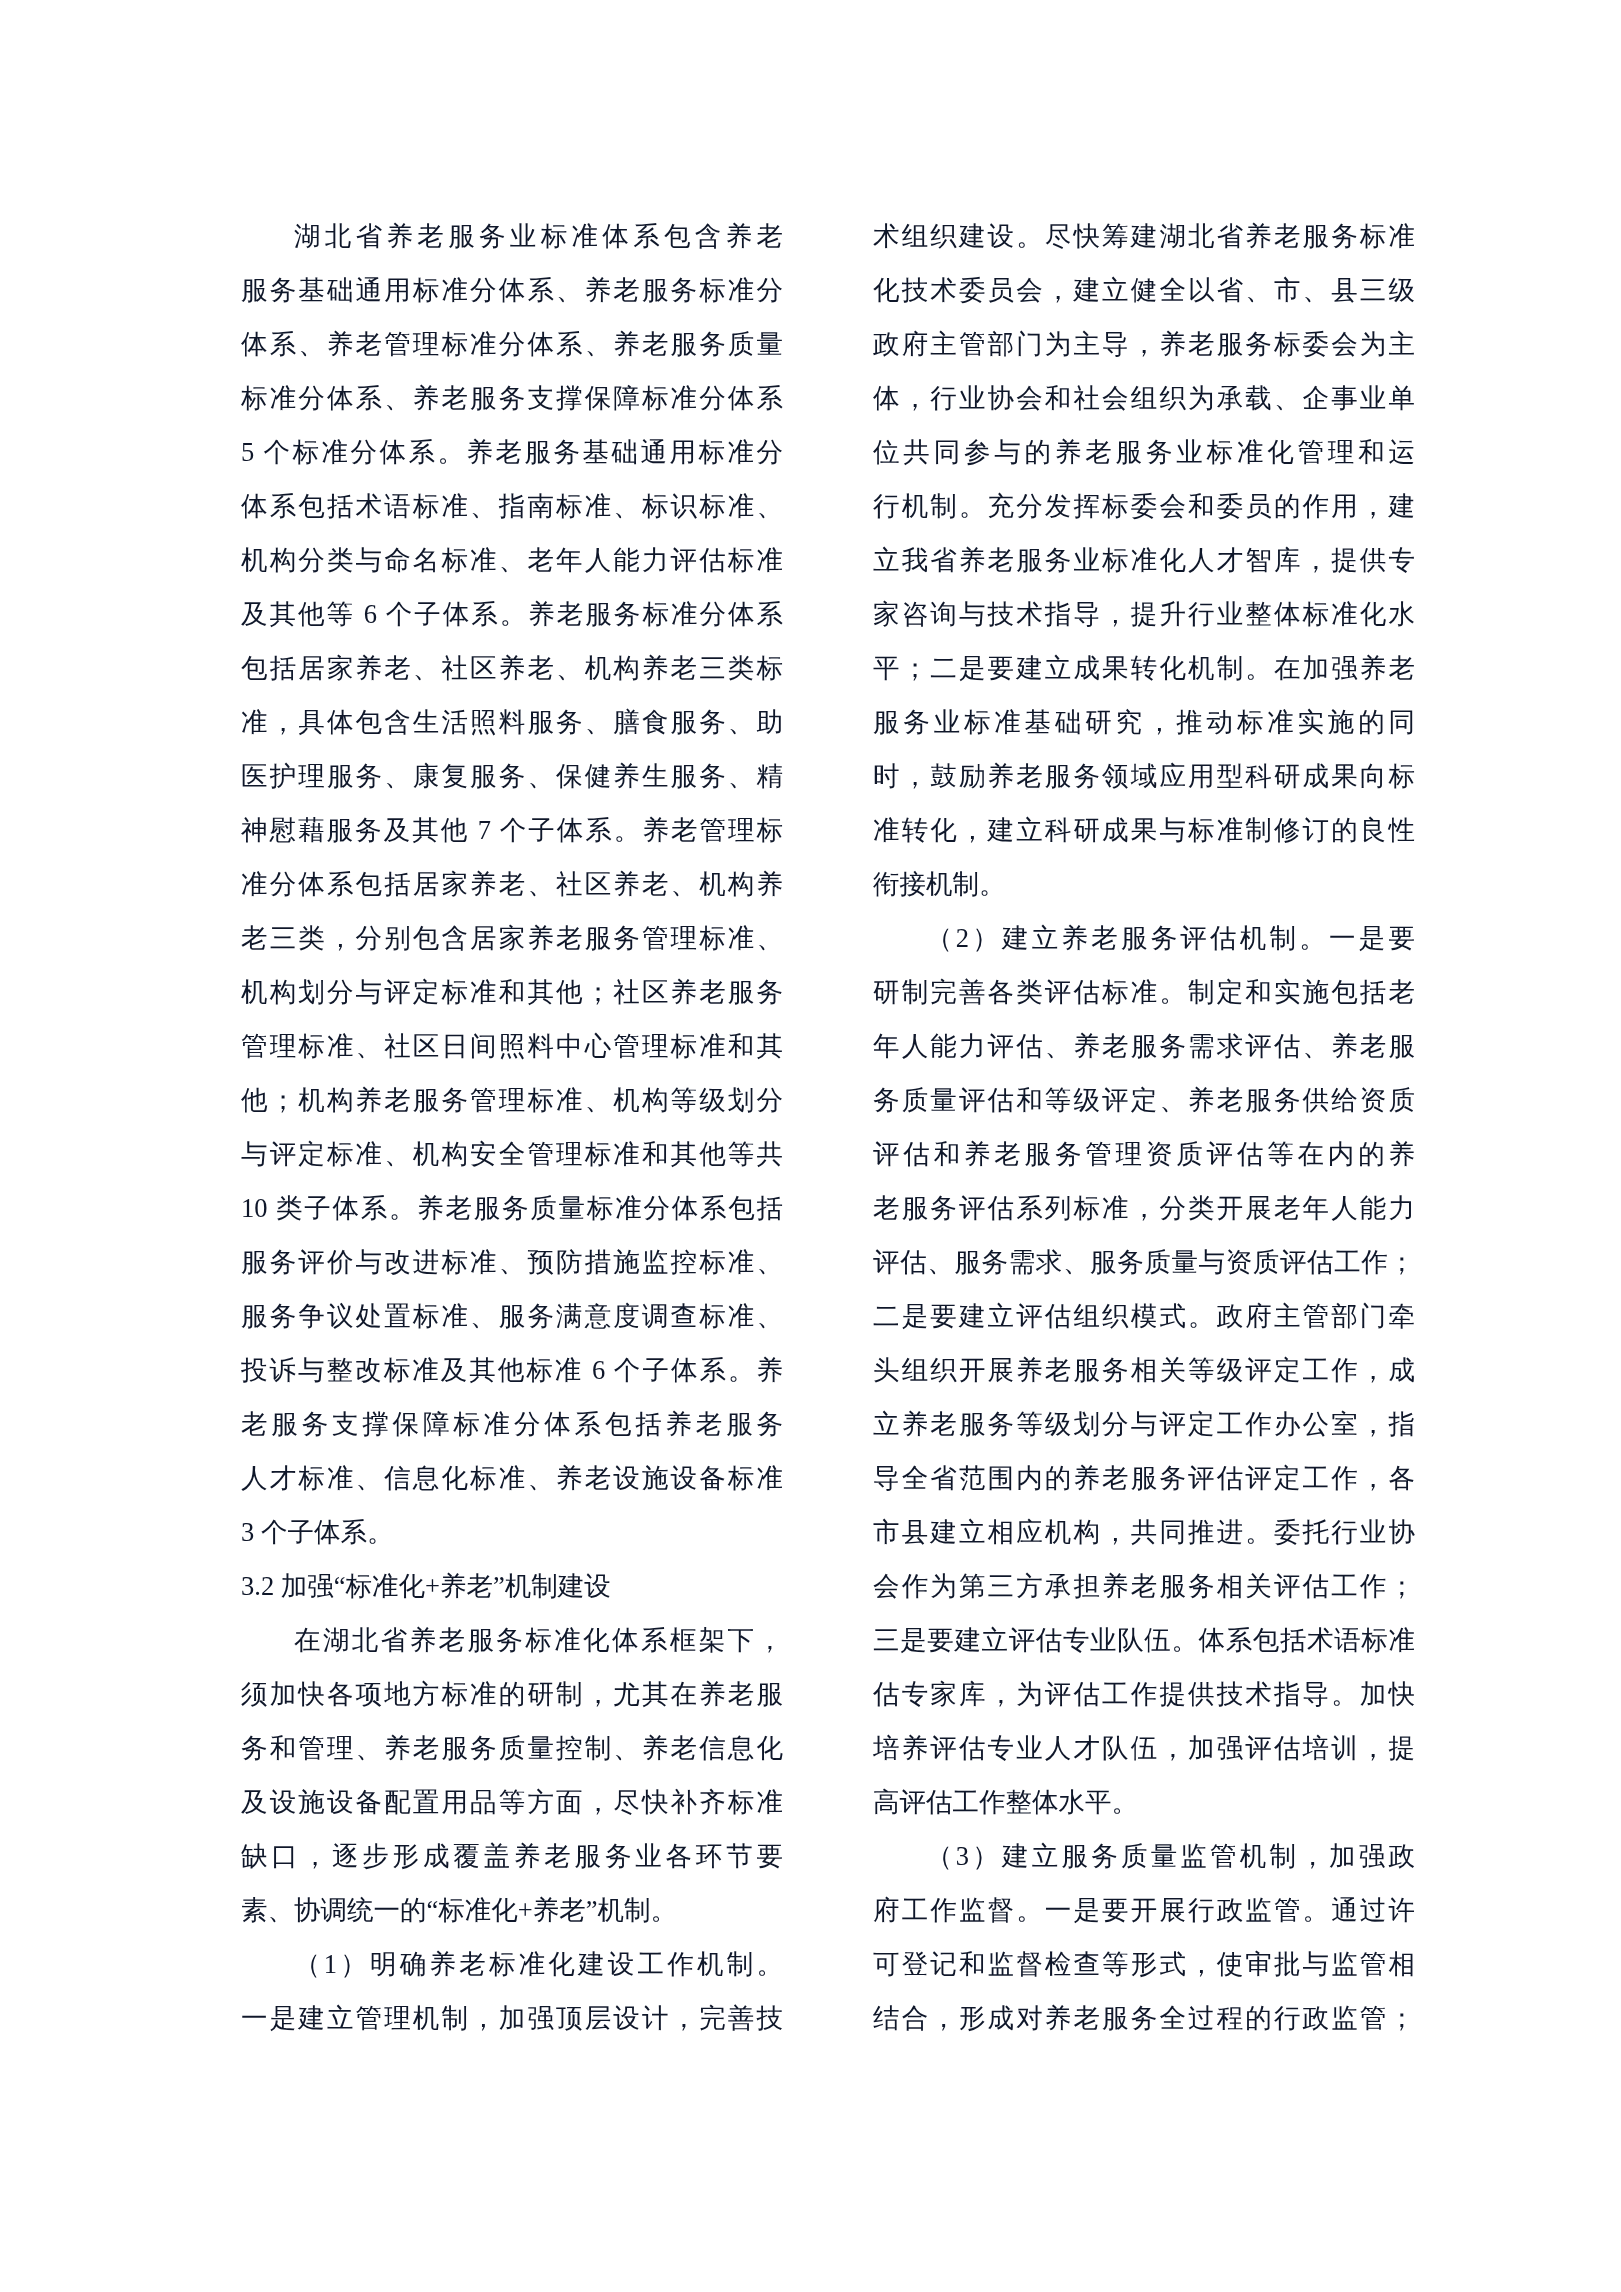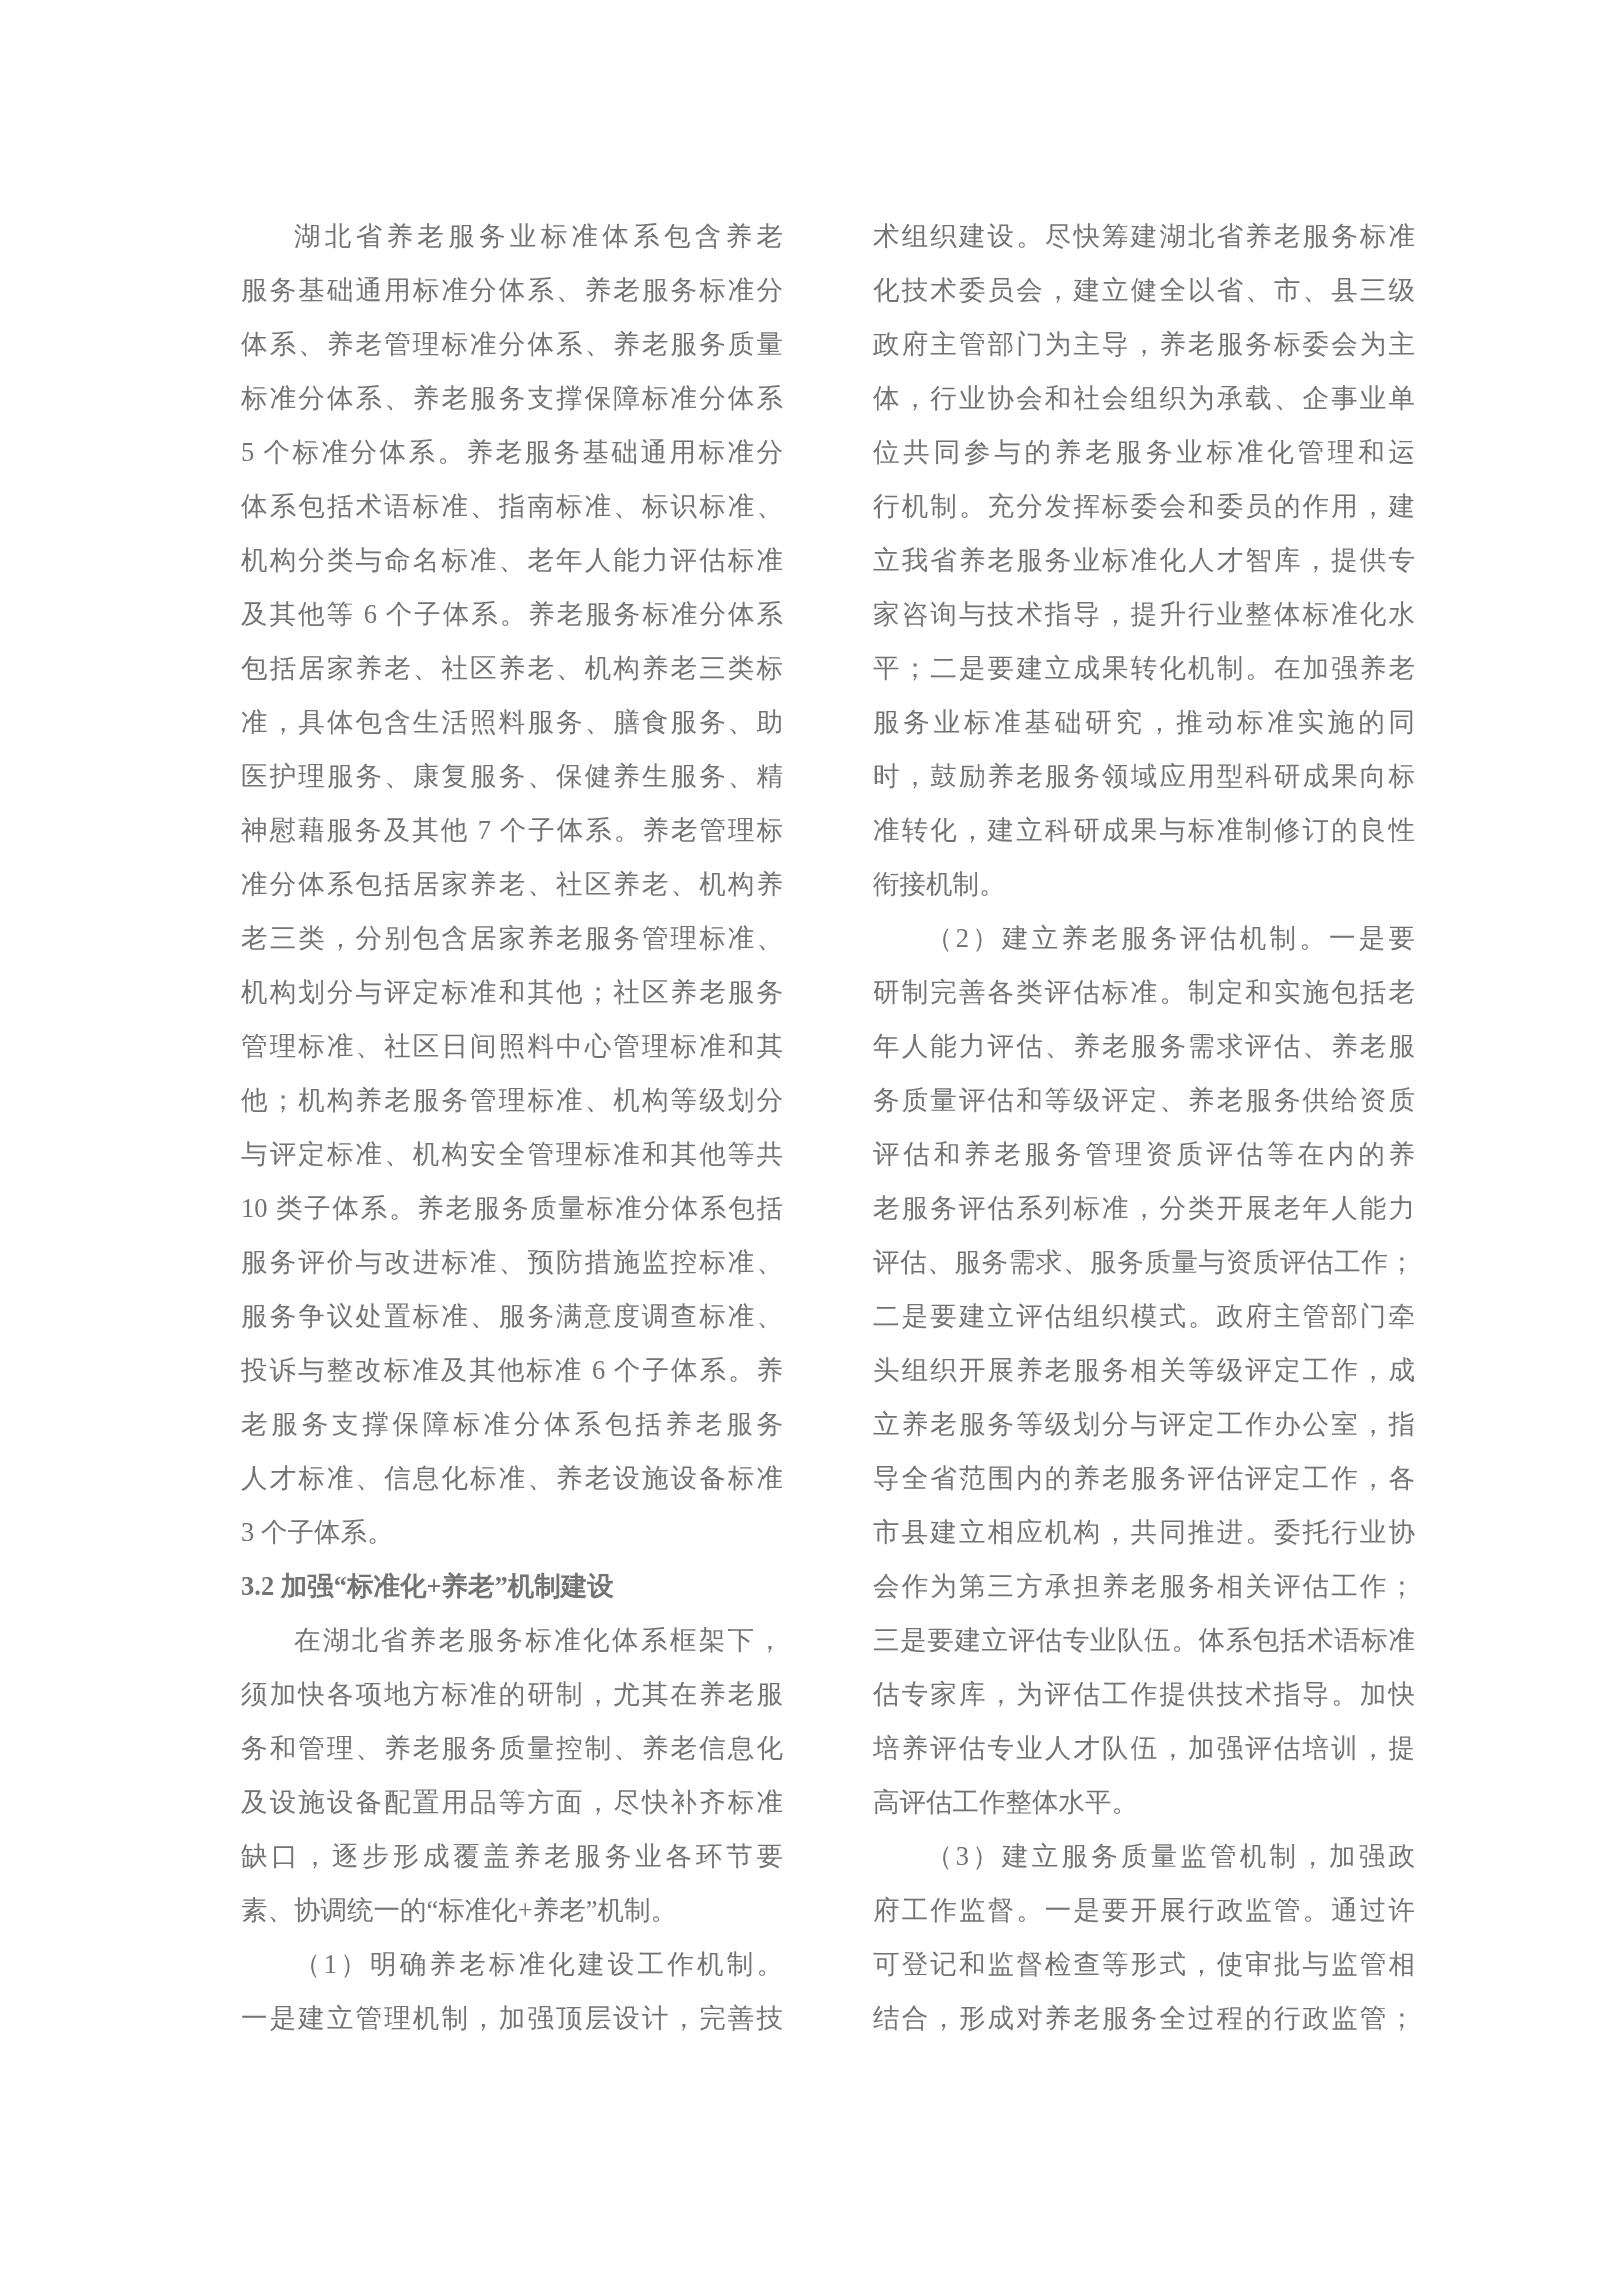--- a/index.html
+++ b/index.html
@@ -8,41 +8,41 @@
     height: 2293px;
     position: relative;
     background: #ffffff;
     overflow: hidden;
     font-family: "Liberation Serif", "DejaVu Serif", serif;
   }
   .page { position: absolute; inset: 0; }
   .column {
     position: absolute;
     top: 209px;
-    color: #737373;
+    color: #0f172a;
   }
   #left-col  { left: 241px; width: 542px; }
   #right-col { left: 873px; width: 542px; }
   .line {
     height: 54px;
     line-height: 54px;
     font-size: 26.5px;
     text-align: justify;
     text-align-last: justify;
     text-justify: inter-character;
     word-break: keep-all;
     white-space: normal;
   }
   .line.short {
     text-align: center;
     text-align-last: left;
   }
   .line.indent { text-indent: 2em; }
   .line.heading {
-    font-weight: 700;
+    font-weight: 400;
     text-align: left;
     text-align-last: left;
   }
 </style>
 </head>
 <body>
 
 <div class="page">
   <div id="left-col" class="column">
       <div class="line indent">湖北省养老服务业标准体系包含养老</div>

